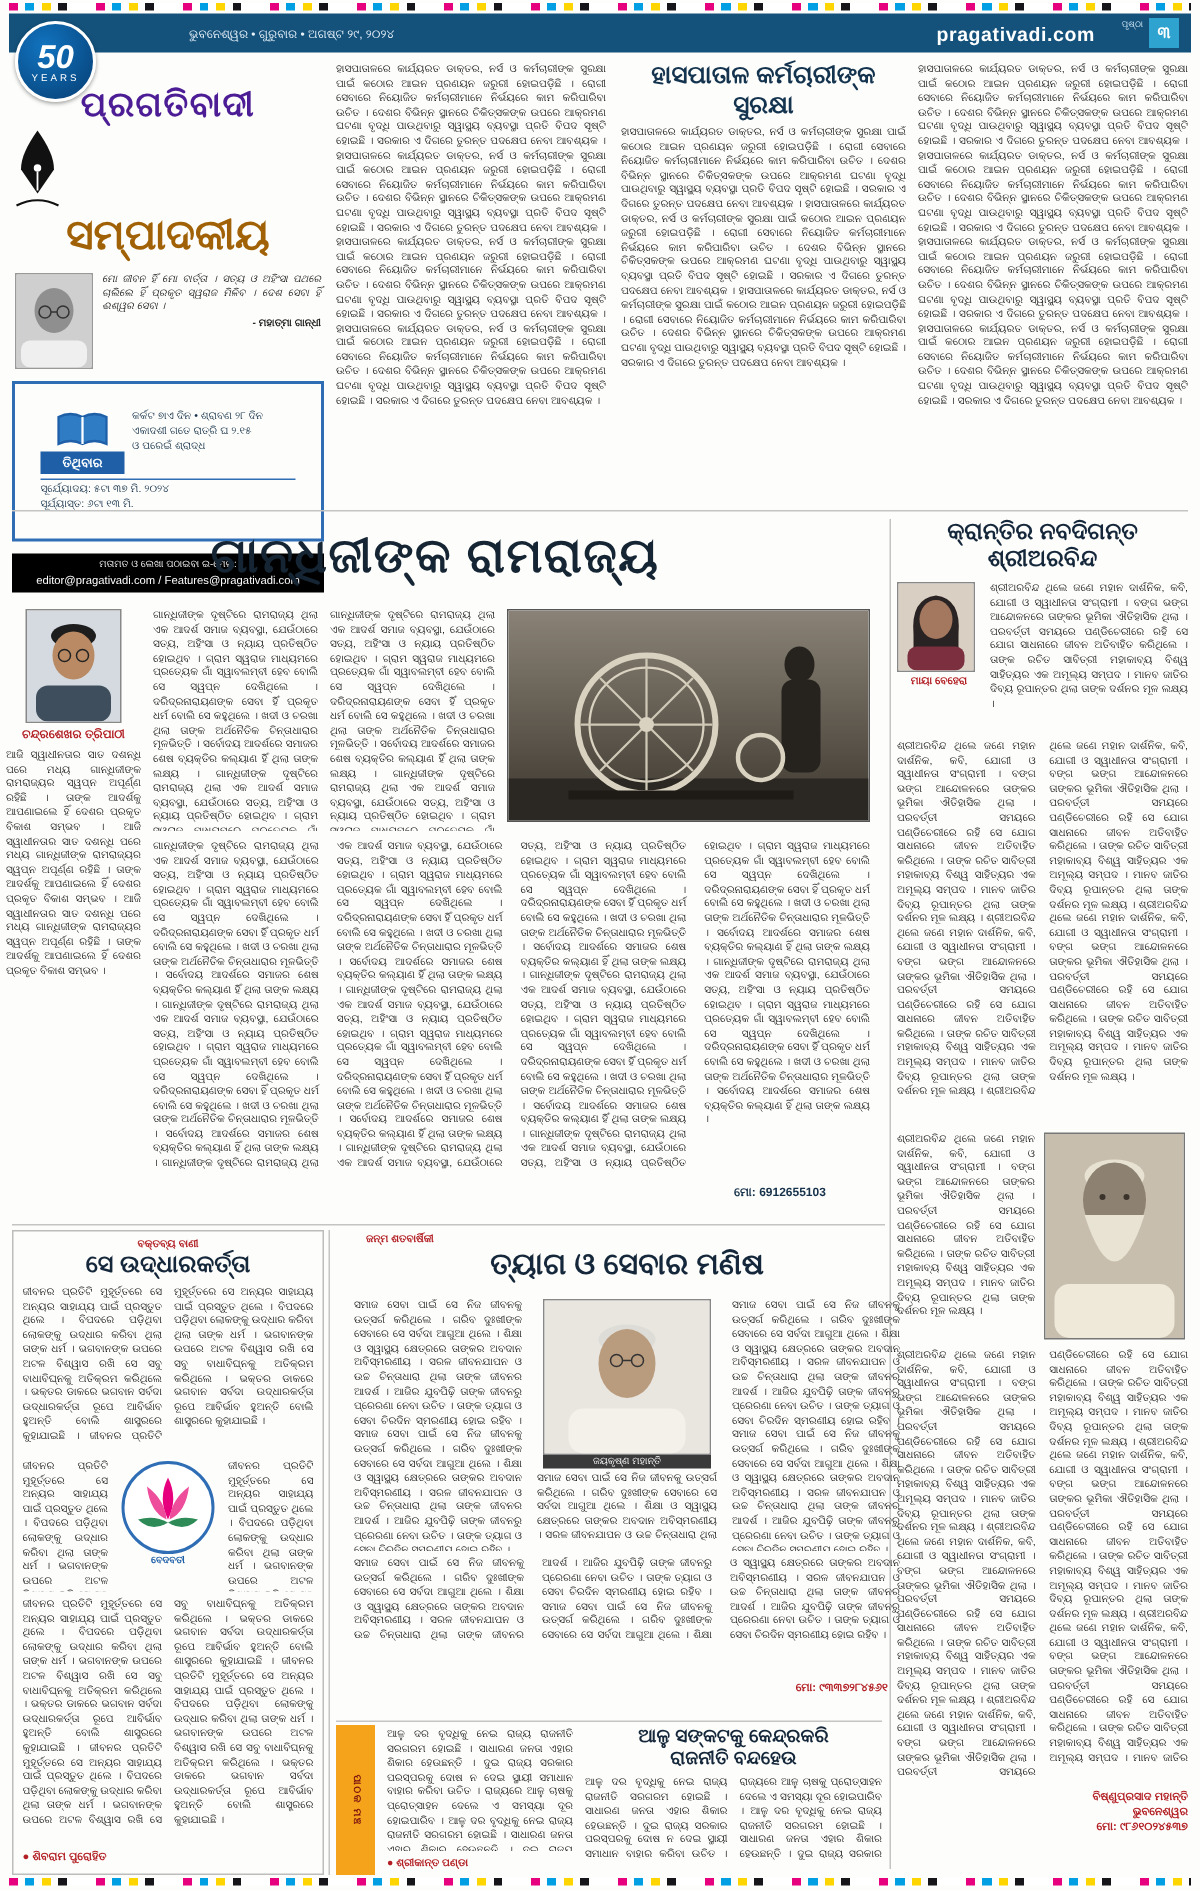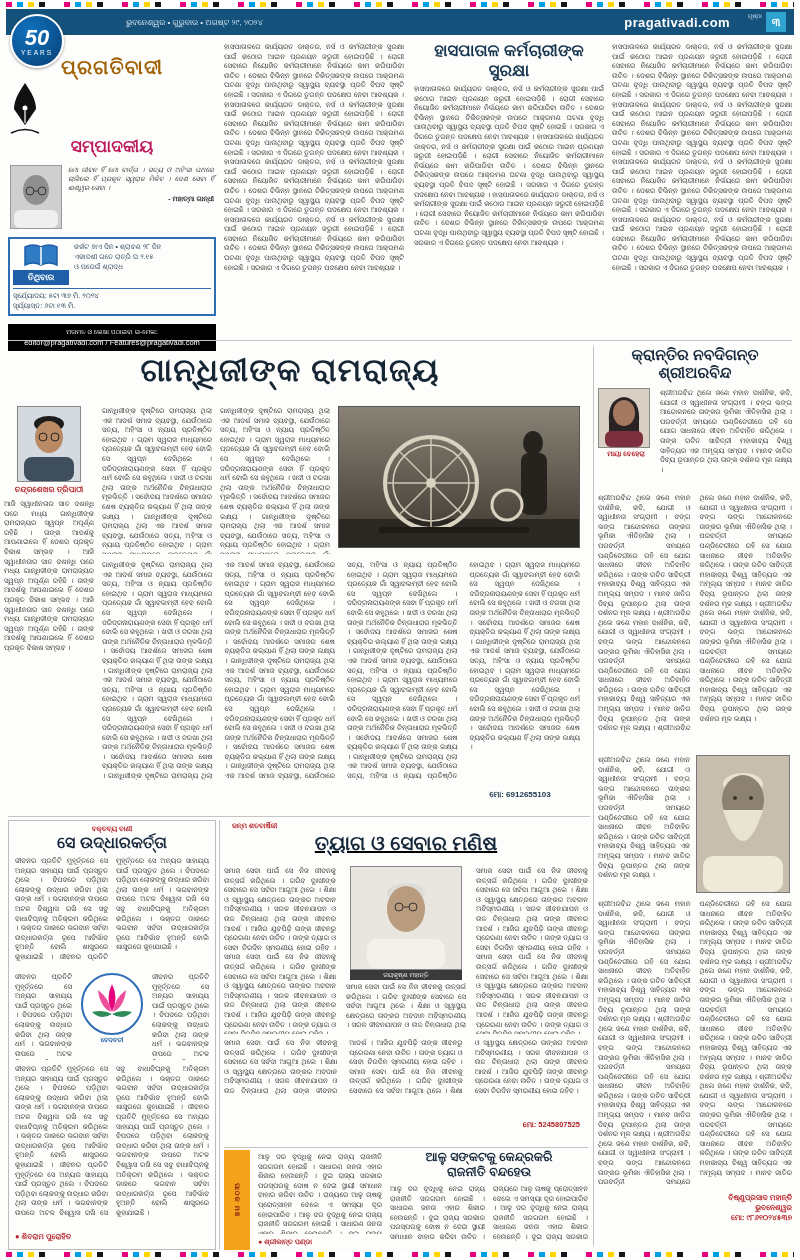--- a/index.html
+++ b/index.html
@@ -23,29 +23,29 @@
     font-size:11px; font-weight:bold; text-align:center; line-height:20px; }
 
   .logo50 { position:absolute; left:10px; top:14px; width:54px; height:54px; border-radius:50%;
     background:radial-gradient(circle at 35% 30%, #1173bf, #063e73); border:2px solid #fff;
     box-shadow:0 1px 3px rgba(0,0,0,.4); z-index:5; text-align:center; color:#fff; }
   .logo50 .n { font-size:22px; font-weight:bold; font-style:italic; line-height:1; margin-top:11px; }
   .logo50 .y { font-size:6.5px; letter-spacing:2px; }
 
   
   .sidebar { position:absolute; left:8px; top:40px; width:208px; height:290px; }
-  .m-title { text-align:center; margin-top:16px; font-size:20px; font-weight:800; color:#a16207; letter-spacing:1px; }
+  .m-title { text-align:center; margin-top:16px; font-size:23px; font-weight:800; color:#4c1d95; letter-spacing:1px; }
   .nib-wrap { text-align:center; margin-top:2px; height:56px; }
-  .s-title { text-align:center; font-size:17px; font-weight:800; color:#be185d; margin-top:0px; }
+  .s-title { text-align:center; font-size:28px; font-weight:800; color:#a16207; margin-top:0px; }
   .quote-block { display:flex; gap:6px; margin-top:8px; padding:0 2px; }
   .quote-photo { width:52px; height:64px; flex:none; border:1px solid #999; }
   .quote-txt { font-size:6.8px; line-height:9px; font-style:italic; color:#222; text-align:justify; }
   .quote-author { text-align:right; font-weight:bold; font-style:normal; margin-top:2px; }
 
-  .panchang { border:2px solid #2f6db5; margin-top:8px; padding:3px; }
+  .panchang { border:2px solid #2f6db5; margin-top:8px; padding:17px; }
   .pan-top { display:flex; gap:5px; }
   .pan-icon-cell { width:56px; flex:none; text-align:center; }
   .pan-label { background:#1e5fa8; color:#fff; font-size:8.5px; font-weight:bold; padding:2px 0; margin-top:2px; }
   .pan-lines { font-size:7px; line-height:10px; color:#16324a; }
   .pan-foot { border-top:1px solid #2f6db5; margin-top:3px; padding-top:2px; font-size:7px; line-height:10px; color:#16324a; }
 
   .contact-bar { background:#000; margin-top:8px; padding:4px 2px; text-align:center; }
   .contact-l1 { font-size:6.5px; color:#fff; }
   .contact-l2 { font-size:7.5px; font-weight:normal; color:#fff; margin-top:2px; }
 
@@ -98,21 +98,21 @@
   .u-title { text-align:center; font-size:16px; font-weight:800; color:#15273a; margin:1px 0 4px; }
   .u-b1 { column-count:2; column-gap:8px; height:112px; }
   .u-mid { display:flex; gap:4px; margin-top:4px; align-items:flex-start; }
   .u-midtxt { width:58px; height:88px; }
   .emblem { width:72px; flex:none; text-align:center; }
   .emblem-label { font-size:6.5px; font-weight:bold; color:#1e5fa8; }
   .u-b2 { column-count:2; column-gap:8px; height:164px; margin-top:4px; }
   .u-sign { font-size:7.5px; font-weight:bold; color:#b21f24; margin-top:4px; }
 
   
-  .tyaga { position:absolute; left:224px; top:820px; width:364px; height:324px;text-decoration:underline; }
+  .tyaga { position:absolute; left:236px; top:820px; width:364px; height:324px; }
   .t-kicker { position:absolute; left:8px; top:2px; font-size:7px; font-weight:bold; color:#b21f24; }
   .t-title { text-align:center; font-size:20px; font-weight:800; color:#15273a; margin-top:12px; }
   .t-row { position:absolute; left:0; top:46px; width:364px; height:168px; }
   .t-c1 { position:absolute; left:0; top:0; width:112px; height:168px; }
   .t-mid { position:absolute; left:122px; top:0; width:120px; }
   .t-photo { width:112px; height:104px; margin:0 auto; border:1px solid #888; }
   .t-caption { width:112px; margin:0 auto; background:#3a3a3a; color:#fff; font-size:6.5px; text-align:center; padding:1px 0; }
   .t-midtxt { width:120px; height:46px; margin-top:2px; }
   .t-c3 { position:absolute; left:252px; top:0; width:112px; height:168px; }
   .t-b2 { position:absolute; left:0; top:218px; width:364px; height:80px; column-count:3; column-gap:12px; }
@@ -353,21 +353,21 @@
             <line x1="52" y1="40" x2="58" y2="40" stroke="#333" stroke-width="1"></line>
             <rect x="16" y="72" width="78" height="30" rx="10" fill="#f4f1ea"></rect>
           </svg>
         </div>
         <div class="t-caption">ଜୟକୃଷ୍ଣ ମହାନ୍ତି</div>
         <div class="txt t-midtxt">ସମାଜ ସେବା ପାଇଁ ସେ ନିଜ ଜୀବନକୁ ଉତ୍ସର୍ଗ କରିଥିଲେ । ଗରିବ ଦୁଃଖୀଙ୍କ ସେବାରେ ସେ ସର୍ବଦା ଆଗୁଆ ଥିଲେ । ଶିକ୍ଷା ଓ ସ୍ୱାସ୍ଥ୍ୟ କ୍ଷେତ୍ରରେ ତାଙ୍କର ଅବଦାନ ଅବିସ୍ମରଣୀୟ । ସରଳ ଜୀବନଯାପନ ଓ ଉଚ୍ଚ ଚିନ୍ତାଧାରା ଥିଲା ତାଙ୍କ ଜୀବନର ଆଦର୍ଶ । ଆଜିର ଯୁବପିଢ଼ି ତାଙ୍କ ଜୀବନରୁ ପ୍ରେରଣା ନେବା ଉଚିତ । ତାଙ୍କ ତ୍ୟାଗ ଓ ସେବା ଚିରଦିନ ସ୍ମରଣୀୟ ହୋଇ ରହିବ ।</div>
       </div>
       <div class="txt t-c3">ସମାଜ ସେବା ପାଇଁ ସେ ନିଜ ଜୀବନକୁ ଉତ୍ସର୍ଗ କରିଥିଲେ । ଗରିବ ଦୁଃଖୀଙ୍କ ସେବାରେ ସେ ସର୍ବଦା ଆଗୁଆ ଥିଲେ । ଶିକ୍ଷା ଓ ସ୍ୱାସ୍ଥ୍ୟ କ୍ଷେତ୍ରରେ ତାଙ୍କର ଅବଦାନ ଅବିସ୍ମରଣୀୟ । ସରଳ ଜୀବନଯାପନ ଓ ଉଚ୍ଚ ଚିନ୍ତାଧାରା ଥିଲା ତାଙ୍କ ଜୀବନର ଆଦର୍ଶ । ଆଜିର ଯୁବପିଢ଼ି ତାଙ୍କ ଜୀବନରୁ ପ୍ରେରଣା ନେବା ଉଚିତ । ତାଙ୍କ ତ୍ୟାଗ ଓ ସେବା ଚିରଦିନ ସ୍ମରଣୀୟ ହୋଇ ରହିବ । ସମାଜ ସେବା ପାଇଁ ସେ ନିଜ ଜୀବନକୁ ଉତ୍ସର୍ଗ କରିଥିଲେ । ଗରିବ ଦୁଃଖୀଙ୍କ ସେବାରେ ସେ ସର୍ବଦା ଆଗୁଆ ଥିଲେ । ଶିକ୍ଷା ଓ ସ୍ୱାସ୍ଥ୍ୟ କ୍ଷେତ୍ରରେ ତାଙ୍କର ଅବଦାନ ଅବିସ୍ମରଣୀୟ । ସରଳ ଜୀବନଯାପନ ଓ ଉଚ୍ଚ ଚିନ୍ତାଧାରା ଥିଲା ତାଙ୍କ ଜୀବନର ଆଦର୍ଶ । ଆଜିର ଯୁବପିଢ଼ି ତାଙ୍କ ଜୀବନରୁ ପ୍ରେରଣା ନେବା ଉଚିତ । ତାଙ୍କ ତ୍ୟାଗ ଓ ସେବା ଚିରଦିନ ସ୍ମରଣୀୟ ହୋଇ ରହିବ ।</div>
     </div>
     <div class="txt t-b2">ସମାଜ ସେବା ପାଇଁ ସେ ନିଜ ଜୀବନକୁ ଉତ୍ସର୍ଗ କରିଥିଲେ । ଗରିବ ଦୁଃଖୀଙ୍କ ସେବାରେ ସେ ସର୍ବଦା ଆଗୁଆ ଥିଲେ । ଶିକ୍ଷା ଓ ସ୍ୱାସ୍ଥ୍ୟ କ୍ଷେତ୍ରରେ ତାଙ୍କର ଅବଦାନ ଅବିସ୍ମରଣୀୟ । ସରଳ ଜୀବନଯାପନ ଓ ଉଚ୍ଚ ଚିନ୍ତାଧାରା ଥିଲା ତାଙ୍କ ଜୀବନର ଆଦର୍ଶ । ଆଜିର ଯୁବପିଢ଼ି ତାଙ୍କ ଜୀବନରୁ ପ୍ରେରଣା ନେବା ଉଚିତ । ତାଙ୍କ ତ୍ୟାଗ ଓ ସେବା ଚିରଦିନ ସ୍ମରଣୀୟ ହୋଇ ରହିବ । ସମାଜ ସେବା ପାଇଁ ସେ ନିଜ ଜୀବନକୁ ଉତ୍ସର୍ଗ କରିଥିଲେ । ଗରିବ ଦୁଃଖୀଙ୍କ ସେବାରେ ସେ ସର୍ବଦା ଆଗୁଆ ଥିଲେ । ଶିକ୍ଷା ଓ ସ୍ୱାସ୍ଥ୍ୟ କ୍ଷେତ୍ରରେ ତାଙ୍କର ଅବଦାନ ଅବିସ୍ମରଣୀୟ । ସରଳ ଜୀବନଯାପନ ଓ ଉଚ୍ଚ ଚିନ୍ତାଧାରା ଥିଲା ତାଙ୍କ ଜୀବନର ଆଦର୍ଶ । ଆଜିର ଯୁବପିଢ଼ି ତାଙ୍କ ଜୀବନରୁ ପ୍ରେରଣା ନେବା ଉଚିତ । ତାଙ୍କ ତ୍ୟାଗ ଓ ସେବା ଚିରଦିନ ସ୍ମରଣୀୟ ହୋଇ ରହିବ ।</div>
-    <div class="t-phone">ମୋ: 5245807525</div>
+    <div class="t-phone">ମୋ: ୯୩୩୭୨୮୪୫୬୧</div>
   </div>
 
   <div class="potato">
     <div class="p-strip">
       <span>ପାଠକ ମଞ୍ଚ</span>
     </div>
     <div class="txt p-ltxt">ଆଳୁ ଦର ବୃଦ୍ଧିକୁ ନେଇ ରାଜ୍ୟ ରାଜନୀତି ସରଗରମ ହୋଇଛି । ସାଧାରଣ ଜନତା ଏହାର ଶିକାର ହେଉଛନ୍ତି । ଦୁଇ ରାଜ୍ୟ ସରକାର ପରସ୍ପରକୁ ଦୋଷ ନ ଦେଇ ସ୍ଥାୟୀ ସମାଧାନ ବାହାର କରିବା ଉଚିତ । ରାଜ୍ୟରେ ଆଳୁ ଚାଷକୁ ପ୍ରୋତ୍ସାହନ ଦେଲେ ଏ ସମସ୍ୟା ଦୂର ହୋଇପାରିବ । ଆଳୁ ଦର ବୃଦ୍ଧିକୁ ନେଇ ରାଜ୍ୟ ରାଜନୀତି ସରଗରମ ହୋଇଛି । ସାଧାରଣ ଜନତା ଏହାର ଶିକାର ହେଉଛନ୍ତି । ଦୁଇ ରାଜ୍ୟ ସରକାର ପରସ୍ପରକୁ ଦୋଷ ନ ଦେଇ ସ୍ଥାୟୀ ସମାଧାନ ବାହାର କରିବା ଉଚିତ । ରାଜ୍ୟରେ ଆଳୁ ଚାଷକୁ ପ୍ରୋତ୍ସାହନ ଦେଲେ ଏ ସମସ୍ୟା ଦୂର ହୋଇପାରିବ ।</div>
     <div class="p-lsign">● ଶ୍ରୀକାନ୍ତ ପଣ୍ଡା</div>
     <div class="p-title">
       <div>ଆଳୁ ସଙ୍କଟକୁ କେନ୍ଦ୍ରକରି</div>

